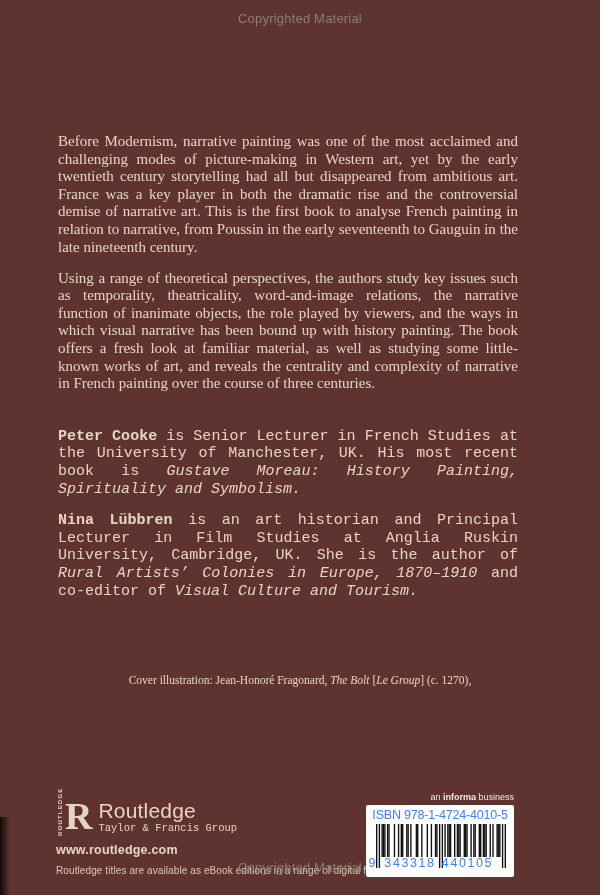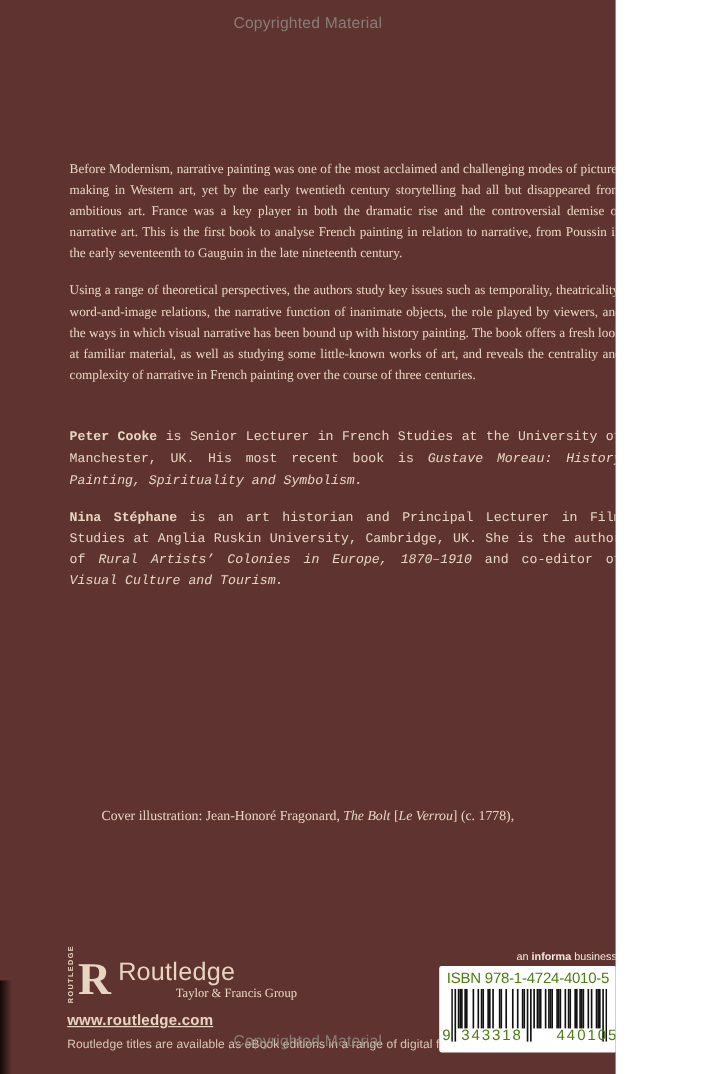--- a/index.html
+++ b/index.html
@@ -1,37 +1,36 @@
 <!DOCTYPE html>
 <html style="--cover: #5f3430; --text: #e7d5c1; --watermark: #8d8781;"><head>
 <meta charset="utf-8">
 <style>
   html,body{margin:0;padding:0;background:#fff;}
   .cover{
     position:relative;
-    width:482px;height:895px;
+    width:600px;height:895px;
     background:var(--cover,#5f3430);
     overflow:hidden;
     font-family:"Liberation Serif",serif;
-    padding-left:31px;
   }
   .wm{
     position:absolute;left:0;width:100%;
     text-align:center;
     font-family:"Liberation Sans",sans-serif;
     font-size:13px;font-weight:500;letter-spacing:.2px;
     color:var(--watermark,#8d8781);
     opacity:.88;
   }
   .wm.top{top:11px;}
   .wm.bottom{top:860px;z-index:5;}
   .textcol{
     position:absolute;top:133px;left:58px;width:460px;
     color:var(--text,#e7d5c1);
-    font-size:11px;line-height:17.6px;
+    font-size:15px;line-height:17.6px;
     text-align:justify;
   }
   .textcol p{margin:0 0 13.5px 0;}
   .textcol p.last-blurb{margin-bottom:35px;}
   .textcol p.bio{margin-bottom:14px;font-family:Liberation Mono, monospace;}
   .credit{
     position:absolute;top:673px;left:0;width:100%;
     text-align:center;
     color:var(--text,#e7d5c1);
     font-size:11.5px;line-height:14.6px;
@@ -48,80 +47,80 @@
     font-family:"Liberation Serif",serif;
     font-weight:700;font-size:38px;line-height:34px;
     margin:0 6px 0 1px;
   }
   .logo-names{display:flex;flex-direction:column;padding-top:1px;}
   .lname{
     font-family:"Liberation Sans",sans-serif;
     font-size:21px;line-height:22px;font-weight:500;letter-spacing:.2px;
   }
   .lgroup{
-    font-family:Liberation Serif, serif;
-    font-size:10.5px;line-height:11px;font-weight:500;margin-top:1px;margin-left:48px;
+    font-family:Liberation Mono, monospace;
+    font-size:10.5px;line-height:11px;font-weight:500;margin-top:1px;
   }
   .website{
     margin-top:7px;
     font-family:"Liberation Sans",sans-serif;
-    font-size:12.5px;font-weight:600;letter-spacing:.2px;text-decoration:underline;
+    font-size:12.5px;font-weight:600;letter-spacing:.2px;
   }
   .ebook{
     margin-top:8px;
     font-family:"Liberation Sans",sans-serif;
     font-size:10px;letter-spacing:.1px;opacity:.9;
   }
   .informa{
     position:absolute;left:366px;top:792px;width:148px;
     text-align:right;
     font-family:"Liberation Sans",sans-serif;
     font-size:9px;color:#f2e9df;
   }
   .informa b{font-weight:700;}
   .barcode-box{
     position:absolute;left:366px;top:805px;width:148px;height:72px;
-    background:#fff;border-radius:2px;color:#4d7c0f;
+    background:#fff;border-radius:2px;color:#3b82f6;
   }
   .isbn{
     margin-top:2px;text-align:center;white-space:nowrap;
     font-family:"Liberation Sans",sans-serif;
     font-size:12.5px;line-height:16px;letter-spacing:-.2px;font-weight:500;
   }
   .bars{position:absolute;left:10px;top:19px;width:130px;height:46px;}
   .bdigit{
     position:absolute;top:51px;
     font-family:"Liberation Sans",sans-serif;
     font-size:12.5px;line-height:14px;font-weight:500;
   }
   .d9{left:1px;width:10px;text-align:center;}
   .g1{left:16px;width:56px;text-align:center;letter-spacing:1.6px;}
-  .g2{left:94px;width:59px;text-align:center;letter-spacing:1.6px;}
+  .g2{left:72px;width:59px;text-align:center;letter-spacing:1.6px;}
   .edge-left{
     position:absolute;left:0;bottom:0;width:10px;height:78px;
     background:linear-gradient(to right,rgba(12,5,4,.92),rgba(12,5,4,0));
     pointer-events:none;
   }
 </style>
 </head>
 <body>
 
 <div class="cover">
 
   <div class="wm top">Copyrighted Material</div>
 
   <div class="textcol">
     <p>Before Modernism, narrative painting was one of the most acclaimed and challenging modes of picture-making in Western art, yet by the early twentieth century storytelling had all but disappeared from ambitious art. France was a key player in both the dramatic rise and the controversial demise of narrative art. This is the first book to analyse French painting in relation to narrative, from Poussin in the early seventeenth to Gauguin in the late nineteenth century.</p>
     <p class="last-blurb">Using a range of theoretical perspectives, the authors study key issues such as temporality, theatricality, word-and-image relations, the narrative function of inanimate objects, the role played by viewers, and the ways in which visual narrative has been bound up with history painting. The book offers a fresh look at familiar material, as well as studying some little-known works of art, and reveals the centrality and complexity of narrative in French painting over the course of three centuries.</p>
     <p class="bio"><span style="font-weight: bold;">Peter Cooke</span><span> is Senior Lecturer in French Studies at the University of Manchester, UK. His most recent book is </span><span style="font-style: italic;">Gustave Moreau: History Painting, Spirituality and Symbolism.</span></p>
-    <p class="bio"><span style="font-weight: bold;">Nina Stéphane</span><span> is an art historian and Principal Lecturer in Film Studies at Anglia Ruskin University, Cambridge, UK. She is the author of </span><span style="font-style: italic;">Rural Artists’ Colonies in Europe, 1870–1910</span><span> and co-editor of </span><span style="font-style: italic;">Visual Culture and Tourism.</span></p>
+    <p class="bio"><span style="font-weight: bold;">Nina Lübbren</span><span> is an art historian and Principal Lecturer in Film Studies at Anglia Ruskin University, Cambridge, UK. She is the author of </span><span style="font-style: italic;">Rural Artists’ Colonies in Europe, 1870–1910</span><span> and co-editor of </span><span style="font-style: italic;">Visual Culture and Tourism.</span></p>
   </div>
 
   <div class="credit">
-    <div><span>Cover illustration: Jean-Honoré Fragonard, </span><span style="font-style: italic;">The Bolt</span><span> [</span><span style="font-style: italic;">Le Verrou</span><span>] (c. 1778),</span></div>
+    <div><span>Cover illustration: Jean-Honoré Fragonard, </span><span style="font-style: italic;">The Bolt</span><span> [</span><span style="font-style: italic;">Le Group</span><span>] (c. 1270),</span></div>
   </div>
 
   <div class="publisher">
     <div class="logo-row">
       <span class="vtext">ROUTLEDGE</span>
       <span class="rglyph">R</span>
       <span class="logo-names">
         <span class="lname">Routledge</span>
         <span class="lgroup">Taylor &amp; Francis Group</span>
       </span>

